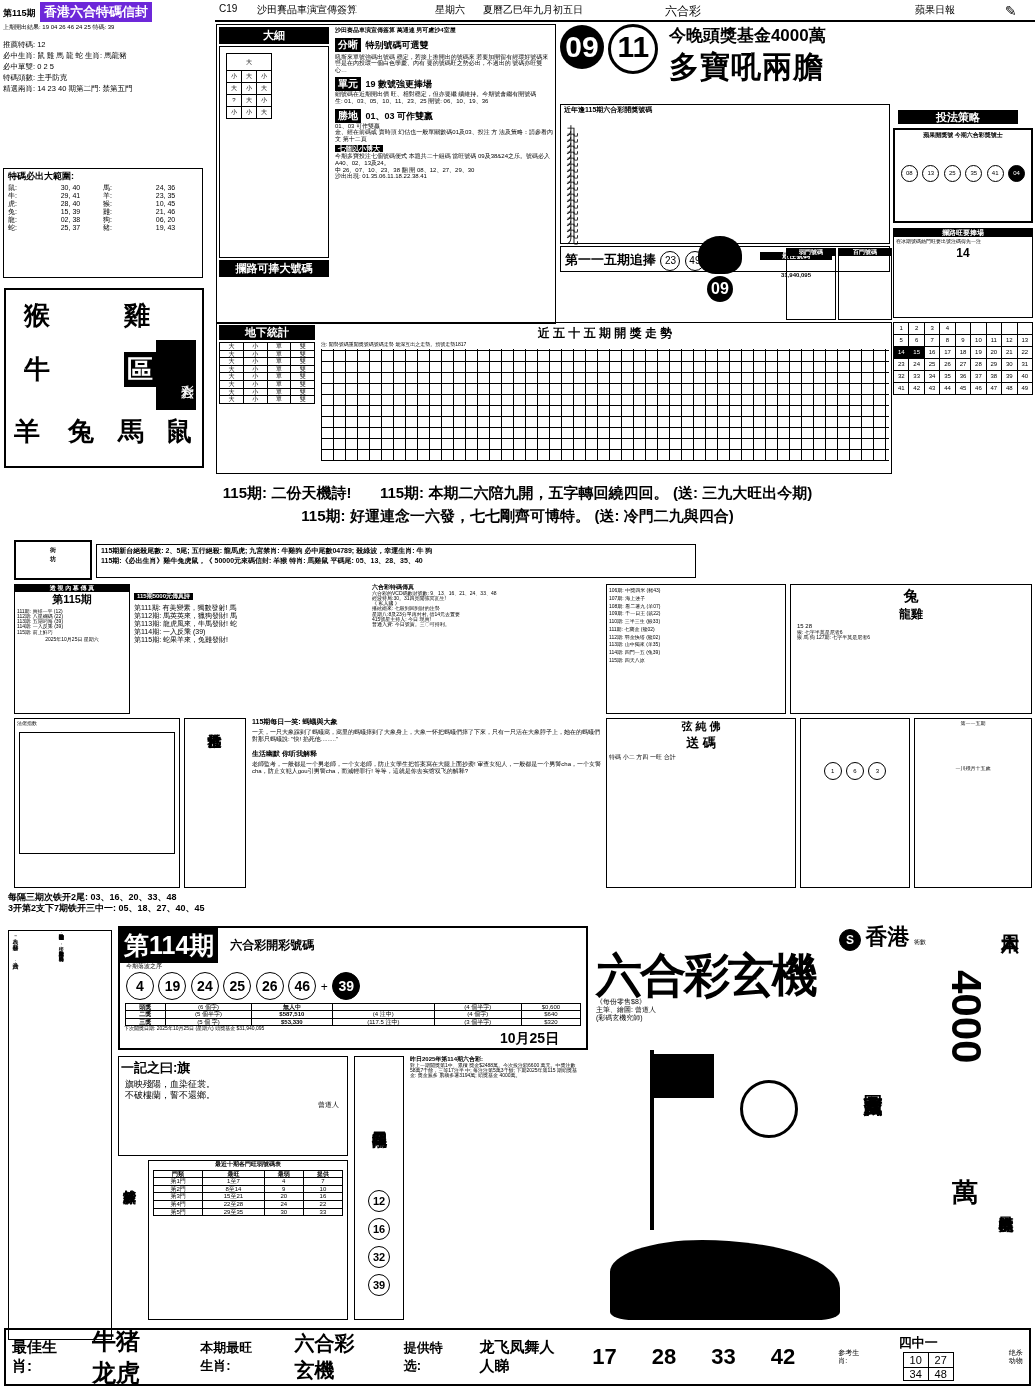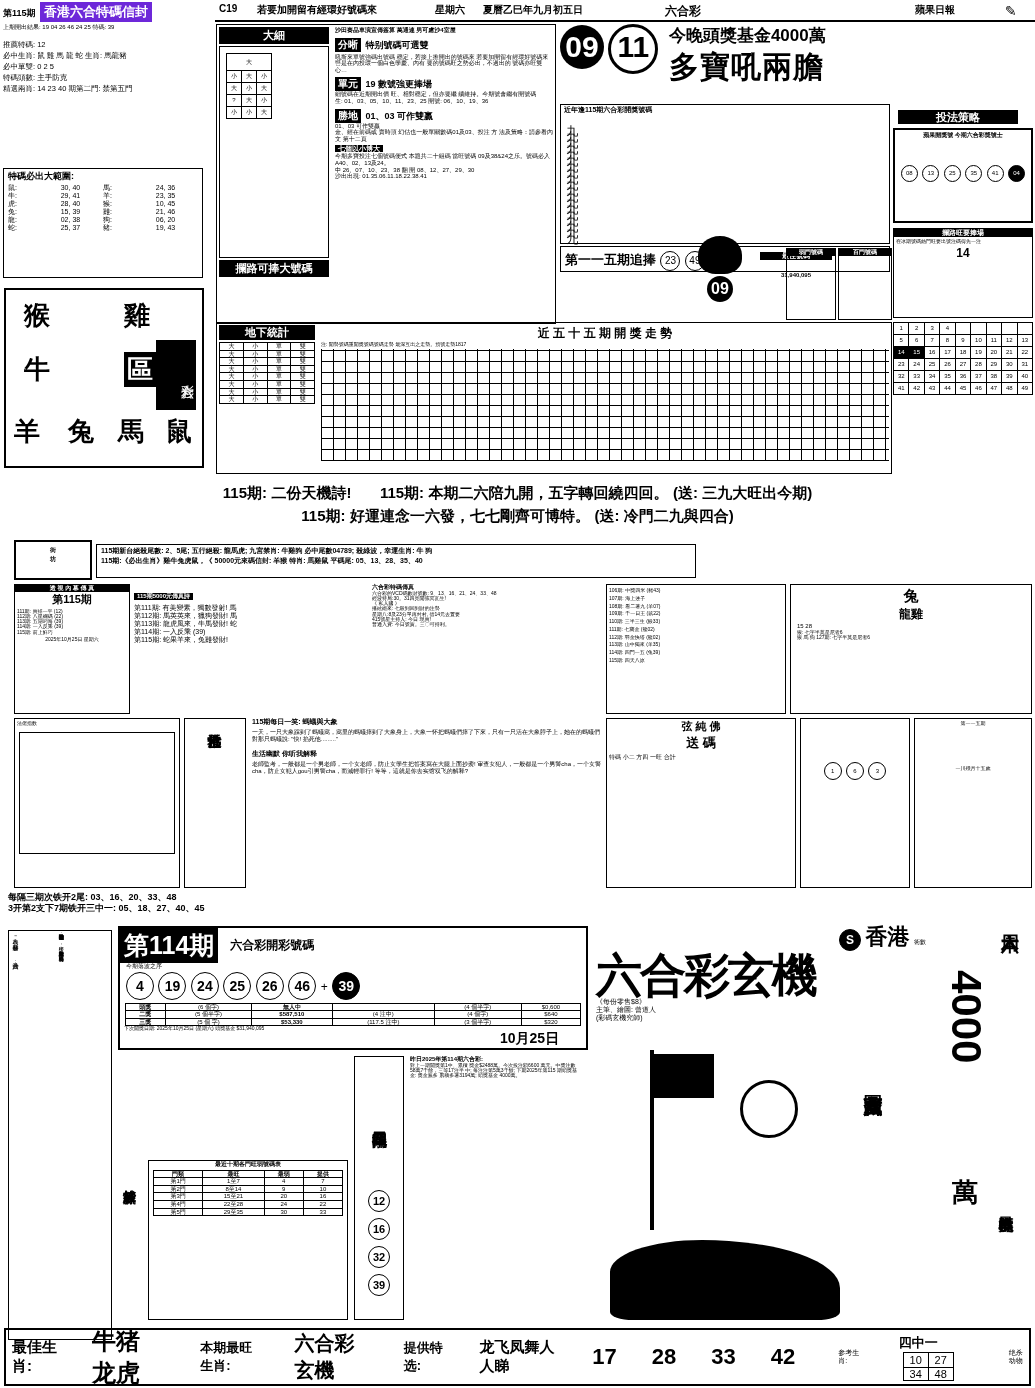--- a/index.html
+++ b/index.html
@@ -16,21 +16,21 @@
   .sm{font-size:7px;line-height:1.15;}
   .md{font-size:9px;line-height:1.2;}
   .b{font-weight:bold;}
   table{border-collapse:collapse;}
   td,th{border:1px solid #000;padding:0;text-align:center;font-size:6px;line-height:1.1;}
   .nobd td{border:none;}
   .circ{border-radius:50%;border:1px solid #000;display:inline-block;text-align:center;}
   .fill{background:#000;color:#fff;}
   
   #topbar{top:0;left:215px;width:820px;height:22px;border-bottom:2px solid #000;}
-  #topbar .c{position:absolute;top:3px;font-size:10px;font-weight:bold;}
+  #topbar .c{position:absolute;top:3px;font-size:10px;font-weight:normal;}
   
   #mast{top:2px;left:3px;width:208px;height:40px;}
   #mast .t1{font-size:9px;font-weight:bold;}
   #mastban{display:inline-block;background:#6d28d9;color:#fff;padding:1px 4px;font-size:13px;font-weight:bold;}
   
   #infobox{top:40px;left:3px;width:208px;height:120px;}
   #infobox div{font-size:7.5px;line-height:1.45;}
   
   #rangebox{top:168px;left:3px;width:200px;height:110px;}
   
@@ -47,21 +47,21 @@
   .numgrid td{width:14px;height:11px;font-size:6px;}
   .bigvert{font-size:42px;font-weight:bold;line-height:0.95;}
 </style>
 </head>
 <body>
 
 <div class="pg">
 
   <div class="blk" id="topbar">
     <span class="c" style="left:4px;">C19</span>
-    <span class="c" style="left:42px;">若要加開留有經環好號碼來</span>
+    <span class="c" style="left:42px;">沙田賽品車演宣傳簽算</span>
     <span class="c" style="left:220px;">星期六</span>
     <span class="c" style="left:268px;">夏曆乙巳年九月初五日</span>
     <span class="c" style="left:450px;font-size:12px;">六合彩</span>
     <span class="c" style="left:700px;">蘋果日報</span>
     <span class="c" style="left:790px;font-size:14px;">✎</span>
   </div>
 
   <div class="blk" id="mast">
     <div><span class="t1">第115期</span>
       <span id="mastban">香港六合特碼信封</span></div>
@@ -580,20 +580,26 @@
   </div>
   <div class="blk b" style="top:1080px;left:860px;font-size:19px;writing-mode:vertical-rl;text-orientation:upright;">六合藏寶圖</div>
 
   <div class="blk bd" style="top:930px;left:8px;width:104px;height:410px;">
     <div class="xs" style="padding:3px;writing-mode:vertical-rl;text-orientation:upright;height:396px;">改為"恭喜發財": 六合兵法:</div>
   </div>
   <div class="blk" style="top:930px;left:58px;width:54px;height:410px;">
     <div class="tiny" style="writing-mode:vertical-rl;text-orientation:upright;height:400px;">由于近期來在市場上發現無恥之徒仿制本報: 字樣，請各位彩民認准本報發大期。故将电脑特码资料</div>
   </div>
 
+  <div class="blk bd" style="top:1056px;left:118px;width:230px;height:100px;">
+    <div class="b" style="font-size:13px;padding:2px;">一記之曰:旗</div>
+    <div class="md" style="padding-left:6px;">旗映殘陽，血染征裳。</div>
+    <div class="md" style="padding-left:6px;">不破樓蘭，誓不還鄉。</div>
+    <div class="sm" style="text-align:right;padding-right:8px;">曾道人</div>
+  </div>
 
   <div class="blk bd" style="top:1160px;left:148px;width:200px;height:160px;">
     <div class="xs b ctr">最近十期各門旺弱號碼表</div>
     <table style="width:96%;margin:2px auto;">
       <tbody>
           <tr>
         <th>門類</th>
             <th>最旺</th>
         <th>最弱</th>
             <th>提供</th>

